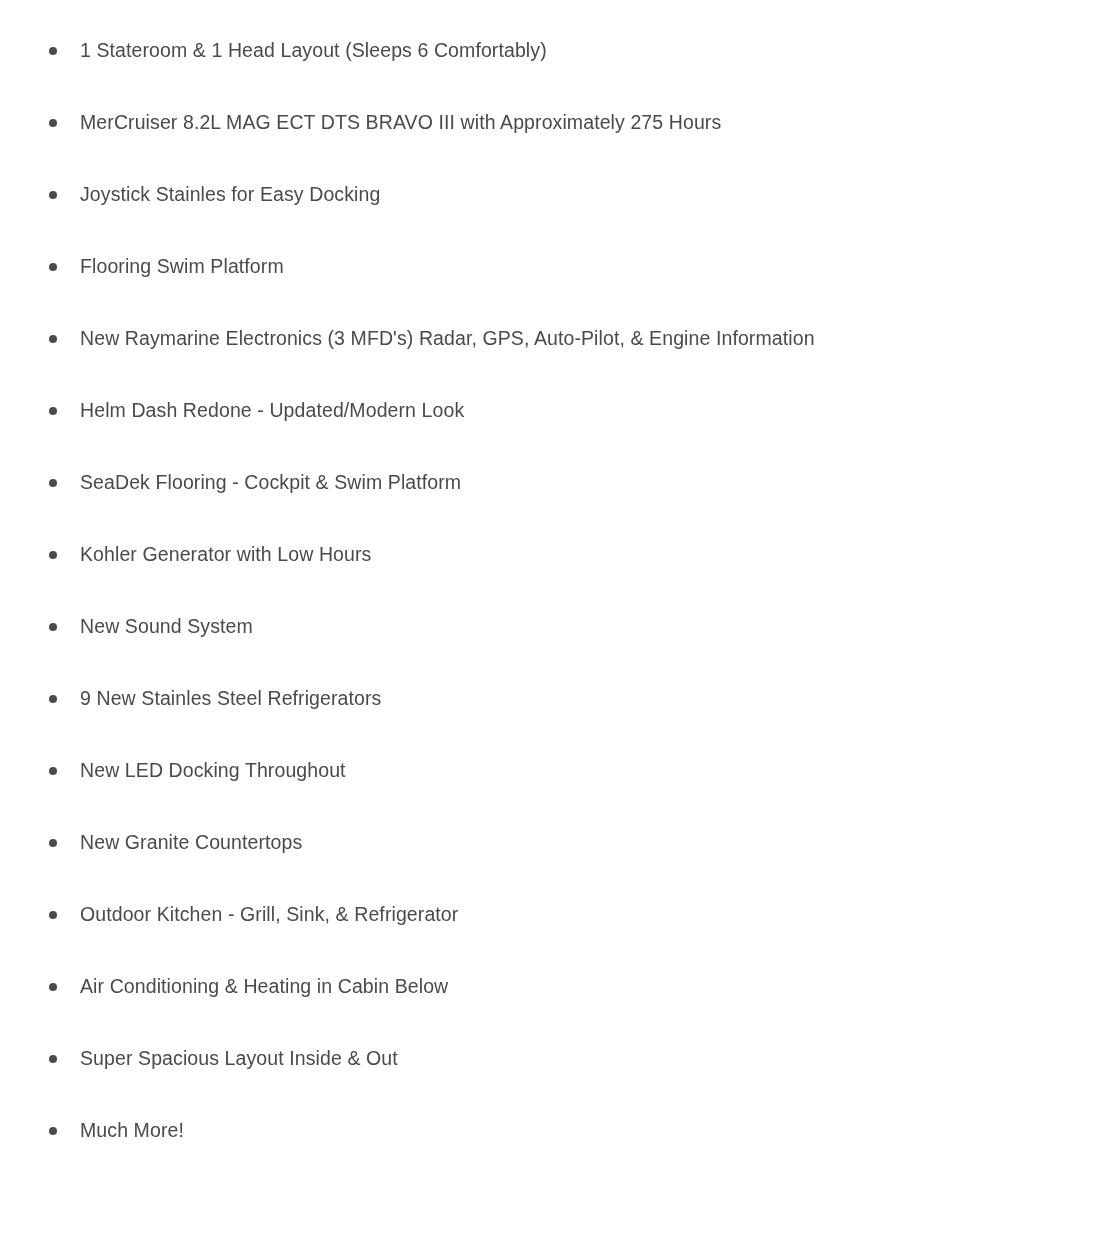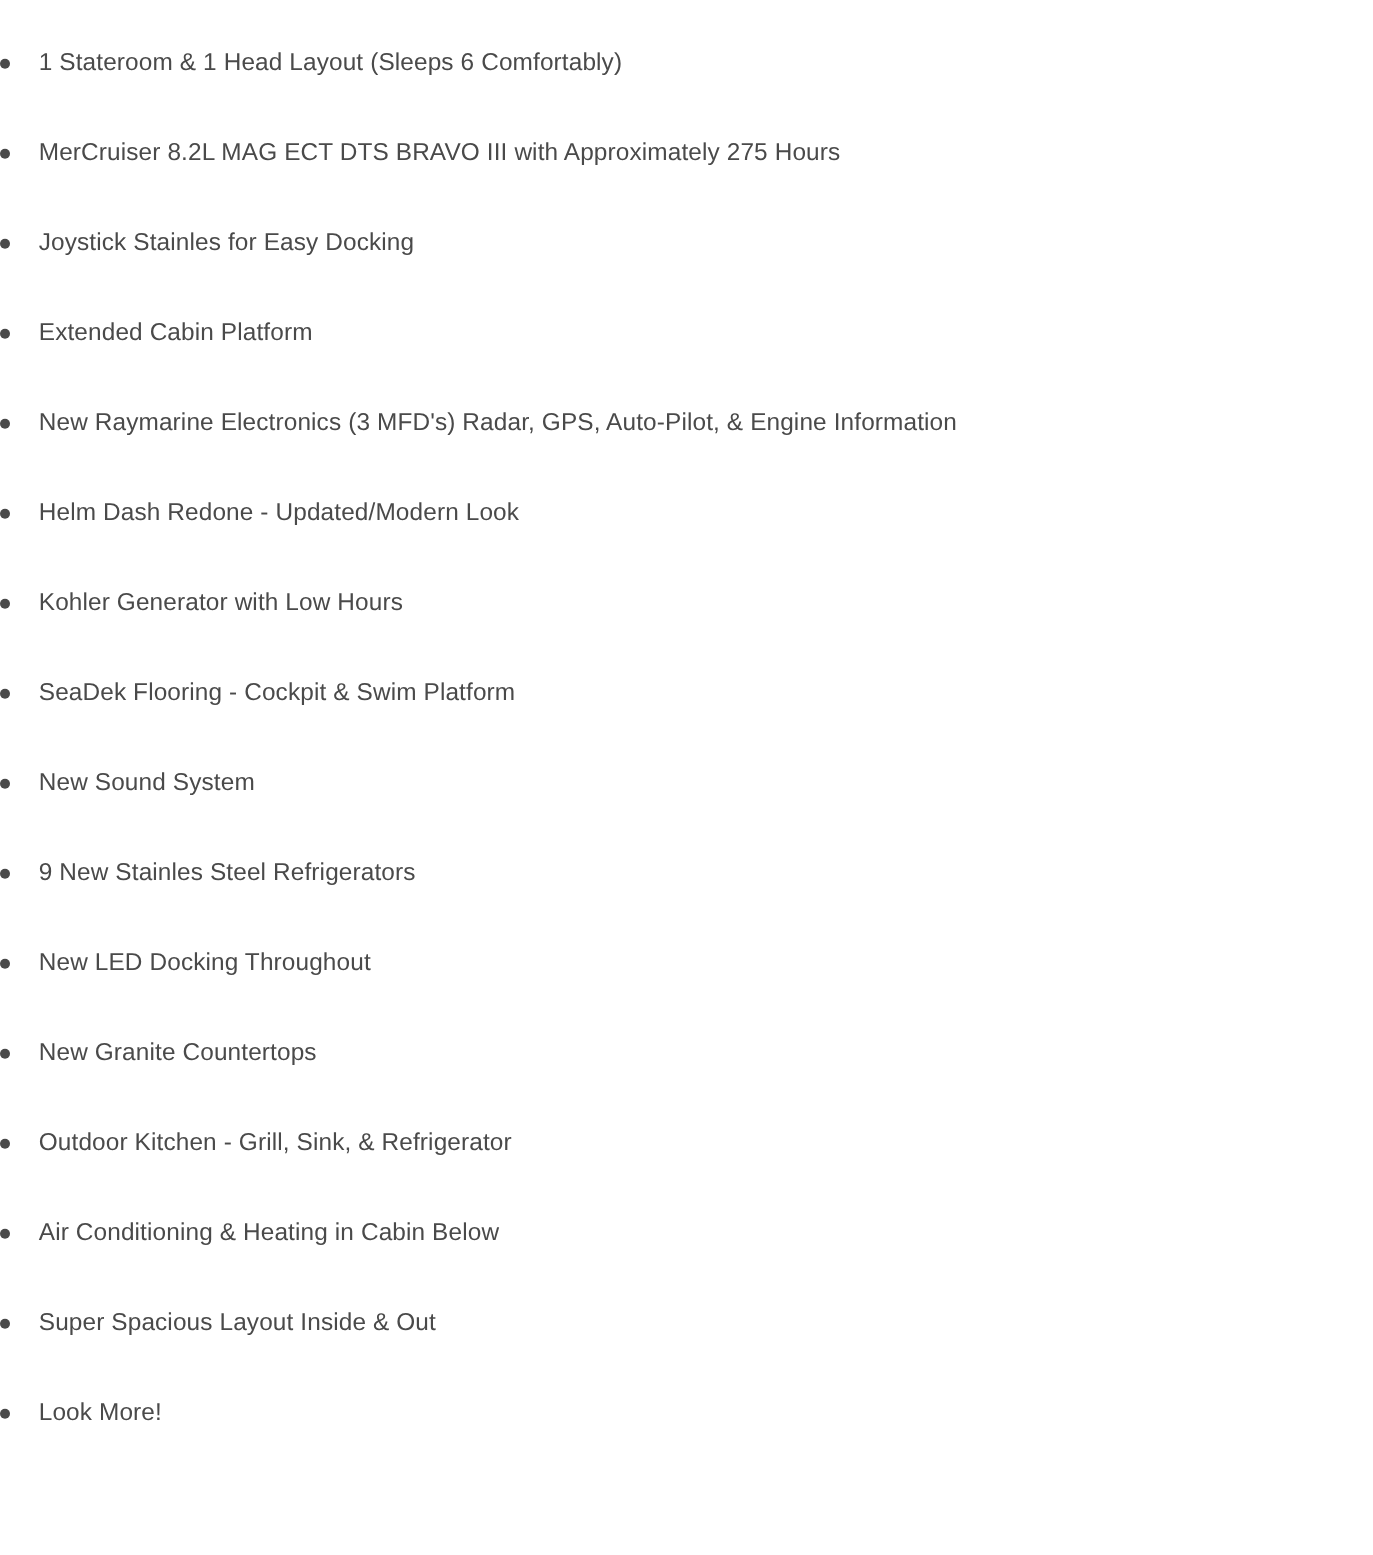--- a/index.html
+++ b/index.html
@@ -15,20 +15,21 @@
   }
   ul.features-list {
     list-style: none;
     margin: 0;
     padding: 15px 0 0 0;
   }
   ul.features-list li {
     height: 72px;
     display: flex;
     align-items: center;
+    padding-left: 49px;
     box-sizing: border-box;
   }
   .bullet {
     flex: 0 0 auto;
     width: 8px;
     height: 8px;
     border-radius: 50%;
     background: #4a4a4a;
     margin-right: 23px;
   }
@@ -51,37 +52,37 @@
   <li>
     <span class="bullet"></span>
     <span class="item-text">MerCruiser 8.2L MAG ECT DTS BRAVO III with Approximately 275 Hours</span>
   </li>
   <li>
     <span class="bullet"></span>
     <span class="item-text">Joystick Stainles for Easy Docking</span>
   </li>
   <li>
     <span class="bullet"></span>
-    <span class="item-text">Extended Cabin Platform</span>
+    <span class="item-text">Flooring Swim Platform</span>
   </li>
   <li>
     <span class="bullet"></span>
     <span class="item-text">New Raymarine Electronics (3 MFD's) Radar, GPS, Auto-Pilot, &amp; Engine Information</span>
   </li>
   <li>
     <span class="bullet"></span>
     <span class="item-text">Helm Dash Redone - Updated/Modern Look</span>
   </li>
   <li>
     <span class="bullet"></span>
-    <span class="item-text">Kohler Generator with Low Hours</span>
+    <span class="item-text">SeaDek Flooring - Cockpit &amp; Swim Platform</span>
   </li>
   <li>
     <span class="bullet"></span>
-    <span class="item-text">SeaDek Flooring - Cockpit &amp; Swim Platform</span>
+    <span class="item-text">Kohler Generator with Low Hours</span>
   </li>
   <li>
     <span class="bullet"></span>
     <span class="item-text">New Sound System</span>
   </li>
   <li>
     <span class="bullet"></span>
     <span class="item-text">9 New Stainles Steel Refrigerators</span>
   </li>
   <li>
@@ -99,15 +100,15 @@
   <li>
     <span class="bullet"></span>
     <span class="item-text">Air Conditioning &amp; Heating in Cabin Below</span>
   </li>
   <li>
     <span class="bullet"></span>
     <span class="item-text">Super Spacious Layout Inside &amp; Out</span>
   </li>
   <li>
     <span class="bullet"></span>
-    <span class="item-text">Look More!</span>
+    <span class="item-text">Much More!</span>
   </li>
 </ul>
 
 </body></html>

